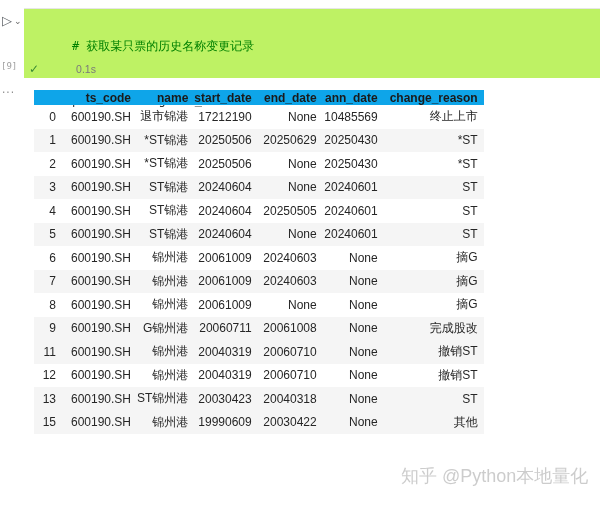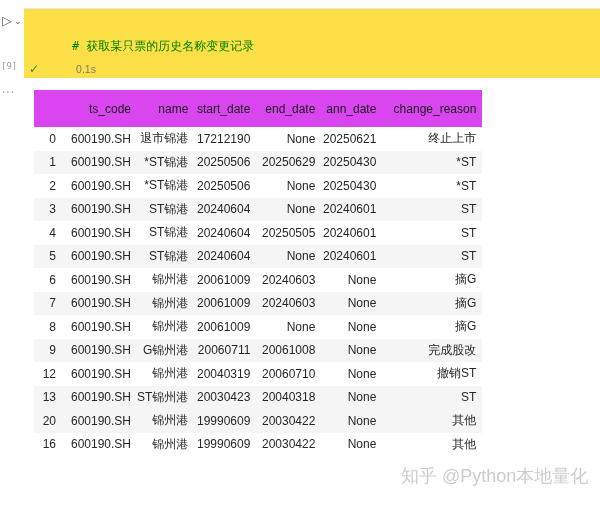--- a/index.html
+++ b/index.html
@@ -32,21 +32,21 @@
   .more-actions {
     position:absolute; left:2px; top:82px;
     color:#8f8f8f; font-size:12px; letter-spacing:1px;
     cursor:pointer; background:none; border:none;
     font-family:"Liberation Sans", sans-serif;
   }
 
   
   .code-cell {
     position:absolute; left:24px; top:8px; right:0; height:70px;
-    background:#fde047;
+    background:#bef264;
     border-top:1px solid #e6e6e6;
   }
   .code-content {
     padding:10px 0 0 19px;
     font-family:"DejaVu Sans Mono", monospace;
     font-size:12px; line-height:18px;
     white-space:pre;
   }
   .tok-comment { color:#008000; }
   .tok-code    { color:#333333; }
@@ -60,24 +60,24 @@
 
   
   .output-table {
     position:absolute; left:34px; top:90px;
     border-collapse:collapse;
     table-layout:fixed;
     font-size:12px;
     color:#262626;
   }
   .output-table th {
-    background:#d946ef;
-    font-weight:normal;
+    background:#0ea5e9;
+    font-weight:bold;
     color:#1a1a1a;
-    height:37px;
+    height:15px;
     text-align:right;
     padding:0 6px 0 0;
     white-space:nowrap;
   }
   .output-table td {
     height:23.5px;
     text-align:right;
     padding:0 6px 0 0;
     white-space:nowrap;
     overflow:hidden;
@@ -143,21 +143,21 @@
       <th>change_reason</th>
     </tr>
   </thead>
   <tbody>
       <tr>
         <td>0</td>
         <td>600190.SH</td>
         <td>退市锦港</td>
         <td>17212190</td>
         <td>None</td>
-        <td>20250621</td>
+        <td>10485569</td>
         <td>终止上市</td>
       </tr>
       <tr class="striped">
         <td>1</td>
         <td>600190.SH</td>
         <td>*ST锦港</td>
         <td>20250506</td>
         <td>20250629</td>
         <td>20250430</td>
         <td>*ST</td>
@@ -227,52 +227,52 @@
       </tr>
       <tr class="striped">
         <td>9</td>
         <td>600190.SH</td>
         <td>G锦州港</td>
         <td>20060711</td>
         <td>20061008</td>
         <td>None</td>
         <td>完成股改</td>
       </tr>
+      <tr class="striped">
+        <td>11</td>
+        <td>600190.SH</td>
+        <td>锦州港</td>
+        <td>20040319</td>
+        <td>20060710</td>
+        <td>None</td>
+        <td>撤销ST</td>
+      </tr>
       <tr>
         <td>12</td>
         <td>600190.SH</td>
         <td>锦州港</td>
         <td>20040319</td>
         <td>20060710</td>
         <td>None</td>
         <td>撤销ST</td>
       </tr>
       <tr class="striped">
         <td>13</td>
         <td>600190.SH</td>
         <td>ST锦州港</td>
         <td>20030423</td>
         <td>20040318</td>
         <td>None</td>
         <td>ST</td>
       </tr>
       <tr class="striped">
-        <td>20</td>
+        <td>15</td>
         <td>600190.SH</td>
         <td>锦州港</td>
         <td>19990609</td>
         <td>20030422</td>
         <td>None</td>
         <td>其他</td>
       </tr>
-      <tr>
-        <td>16</td>
-        <td>600190.SH</td>
-        <td>锦州港</td>
-        <td>19990609</td>
-        <td>20030422</td>
-        <td>None</td>
-        <td>其他</td>
-      </tr>
     </tbody>
 </table>
 
 <div class="watermark">知乎 @Python本地量化</div>
 
 </body></html>

